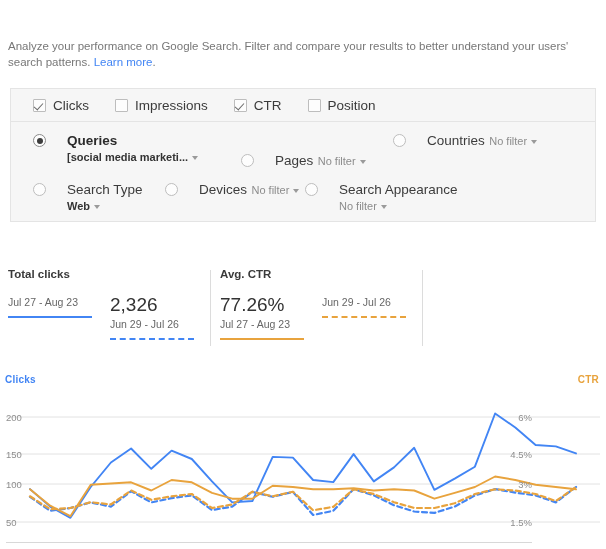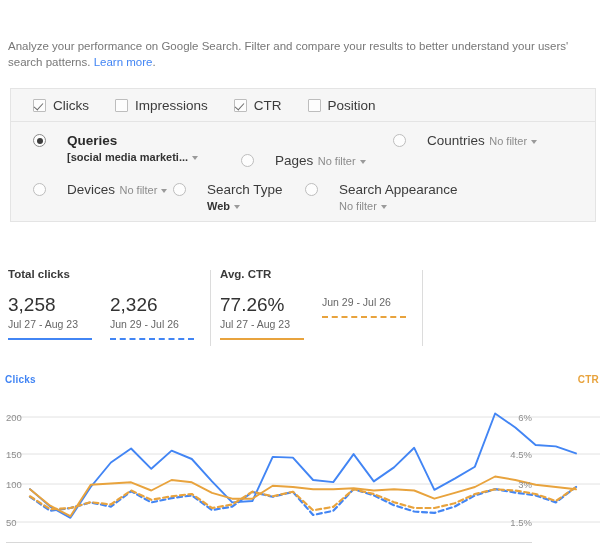--- a/index.html
+++ b/index.html
@@ -283,32 +283,32 @@
         <div class="dim c3">
           <span class="radio"></span>
           <span class="dim-txt">
             <span class="dim-name">Countries</span>
             <span class="dim-filter"><span>No filter</span><i class="caret"></i></span>
           </span>
         </div>
       </div>
 
       <div class="dim-line second">
+        <div class="dim c5">
+          <span class="radio"></span>
+          <span class="dim-txt">
+            <span class="dim-name">Search Type</span>
+            <span class="dim-filter bold"><span>Web</span><i class="caret"></i></span>
+          </span>
+        </div>
         <div class="dim c4">
           <span class="radio"></span>
           <span class="dim-txt">
             <span class="dim-name">Devices</span>
             <span class="dim-filter"><span>No filter</span><i class="caret"></i></span>
-          </span>
-        </div>
-        <div class="dim c5">
-          <span class="radio"></span>
-          <span class="dim-txt">
-            <span class="dim-name">Search Type</span>
-            <span class="dim-filter bold"><span>Web</span><i class="caret"></i></span>
           </span>
         </div>
         <div class="dim c6">
           <span class="radio"></span>
           <span class="dim-txt">
             <span class="dim-name">Search Appearance</span>
             <span class="dim-filter"><span>No filter</span><i class="caret"></i></span>
           </span>
         </div>
       </div>
@@ -317,21 +317,20 @@
   </div>
 
   <div class="summary">
     <div class="vline v1"></div>
     <div class="vline v2"></div>
 
     <div class="sum-group g1">
       <div class="sum-title">Total clicks</div>
       <div class="sum-cols">
         <div class="sum-col">
-          <div class="sum-val">3,258</div>
           <div class="sum-range">Jul 27 - Aug 23</div>
           <div class="sum-rule"></div>
         </div>
         <div class="sum-col">
           <div class="sum-val">2,326</div>
           <div class="sum-range">Jun 29 - Jul 26</div>
           <div class="sum-rule dashed"></div>
         </div>
       </div>
     </div>

